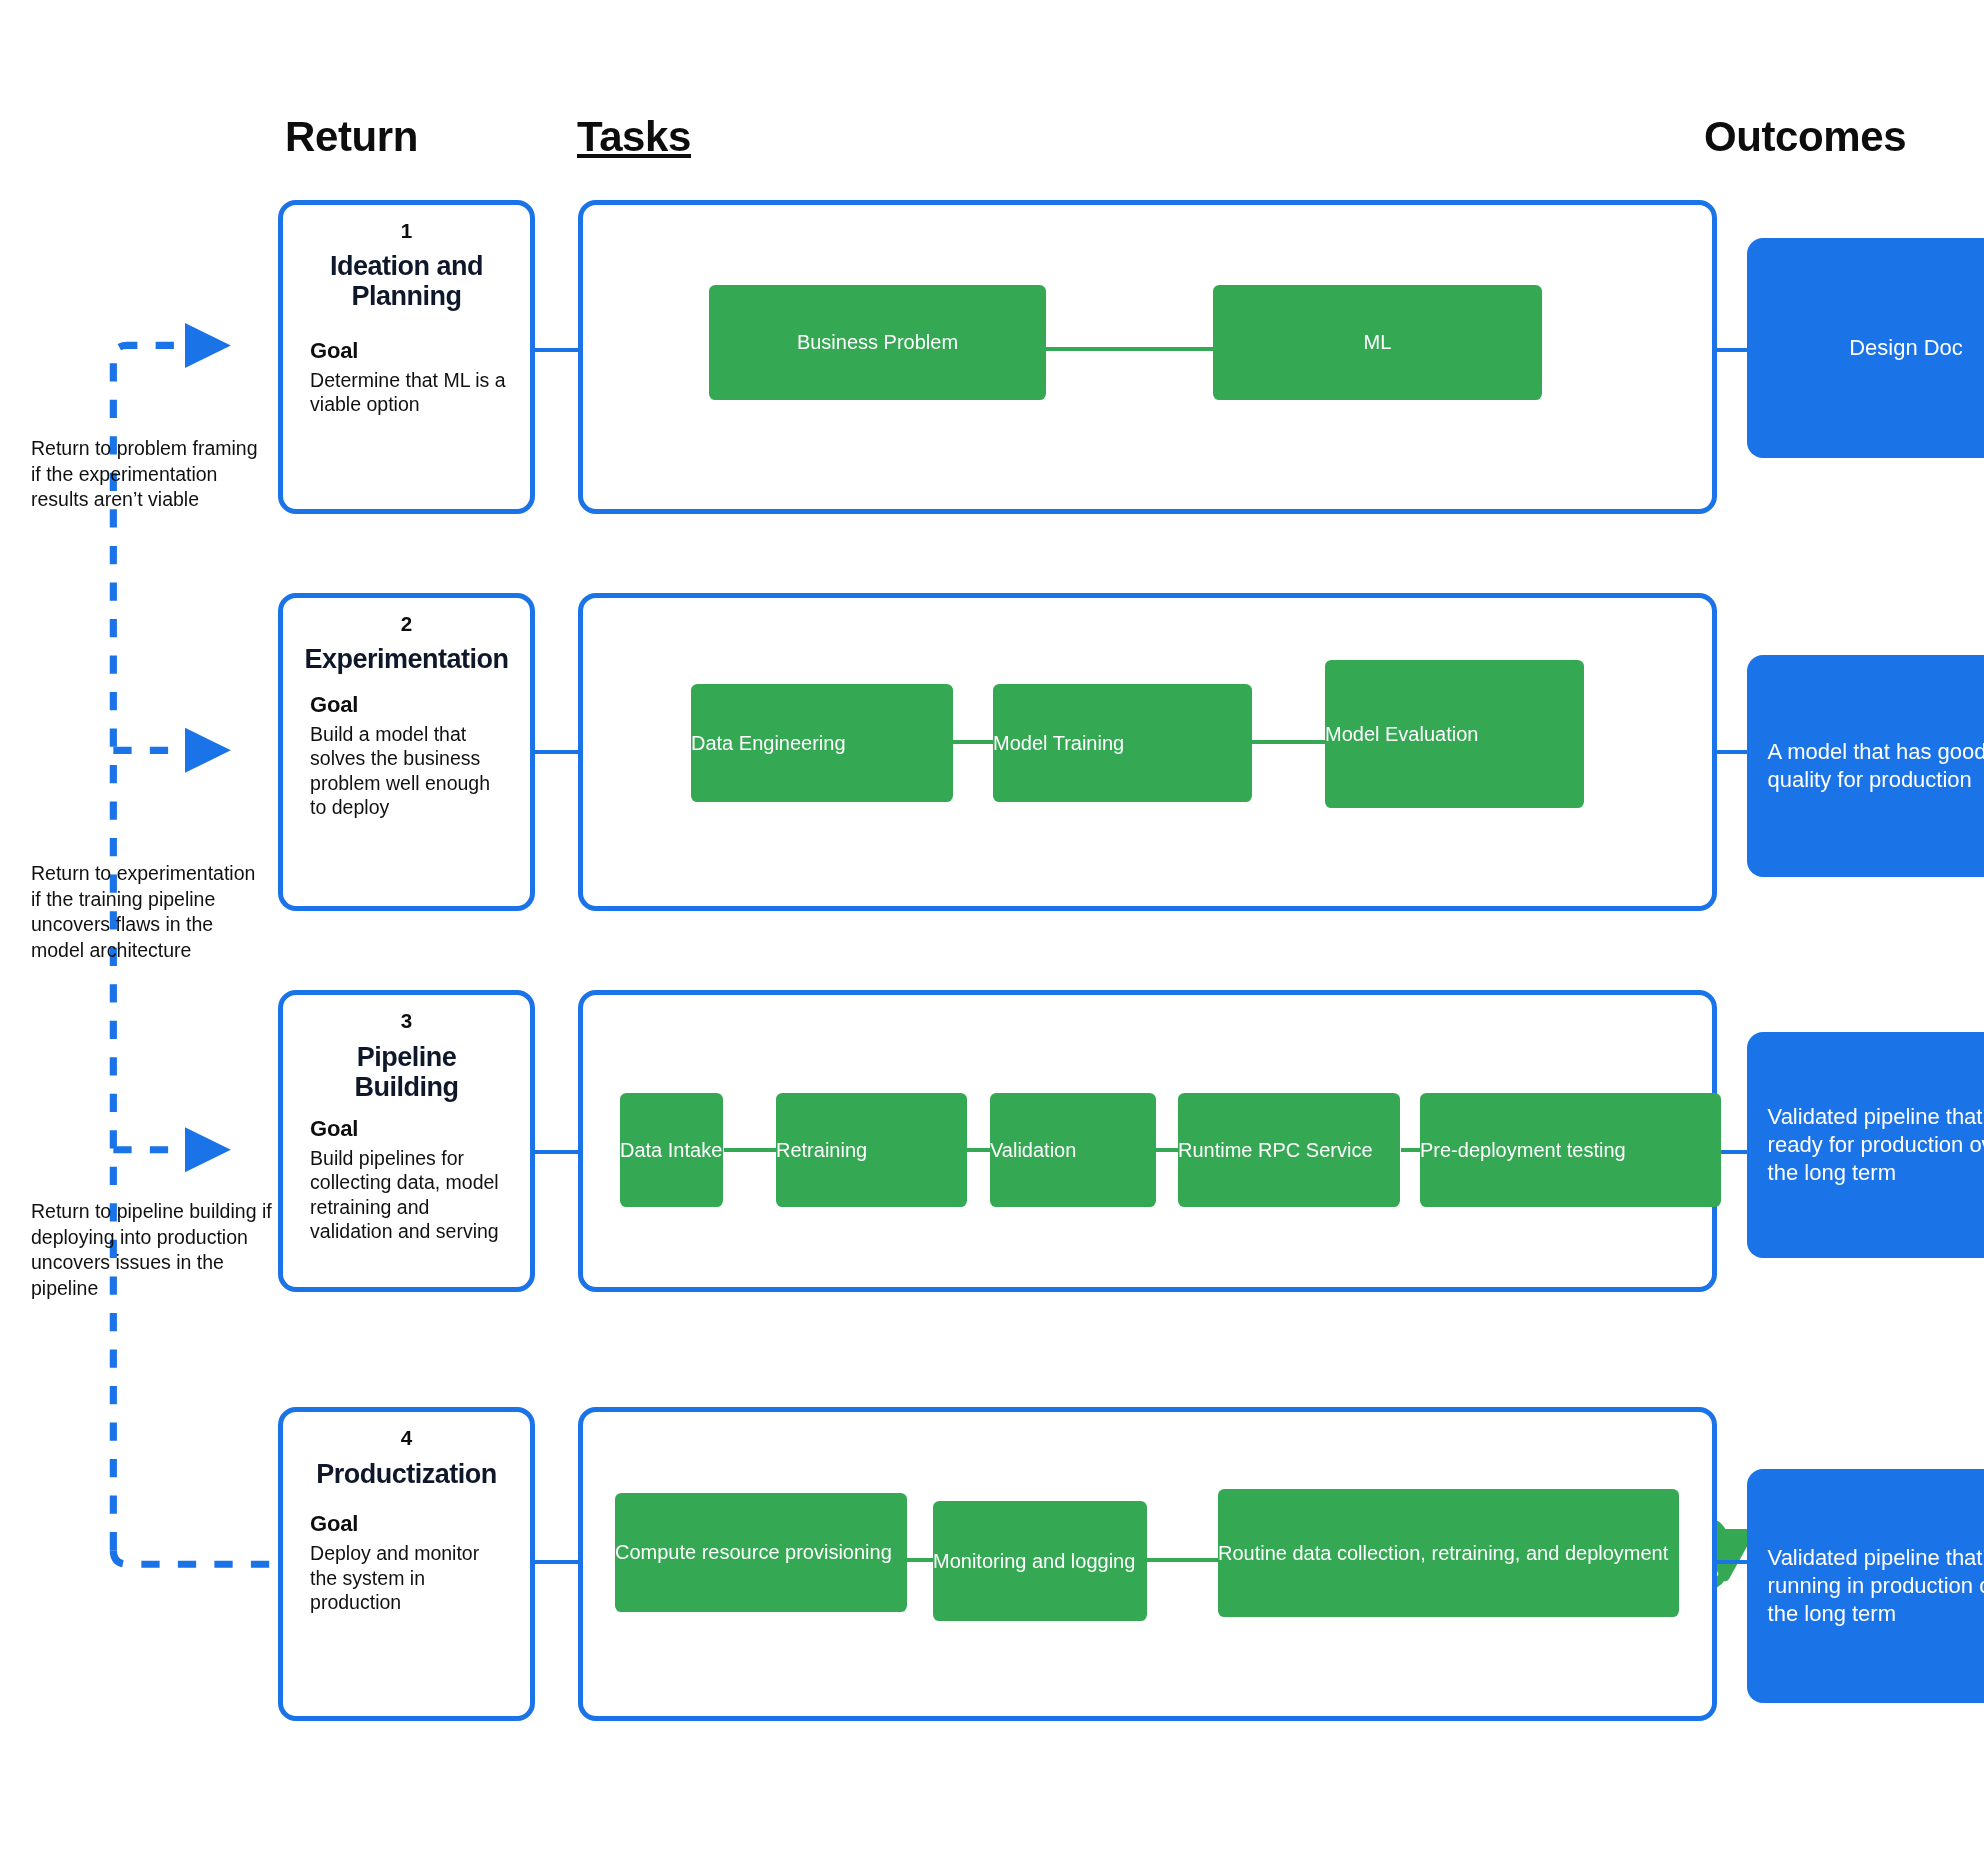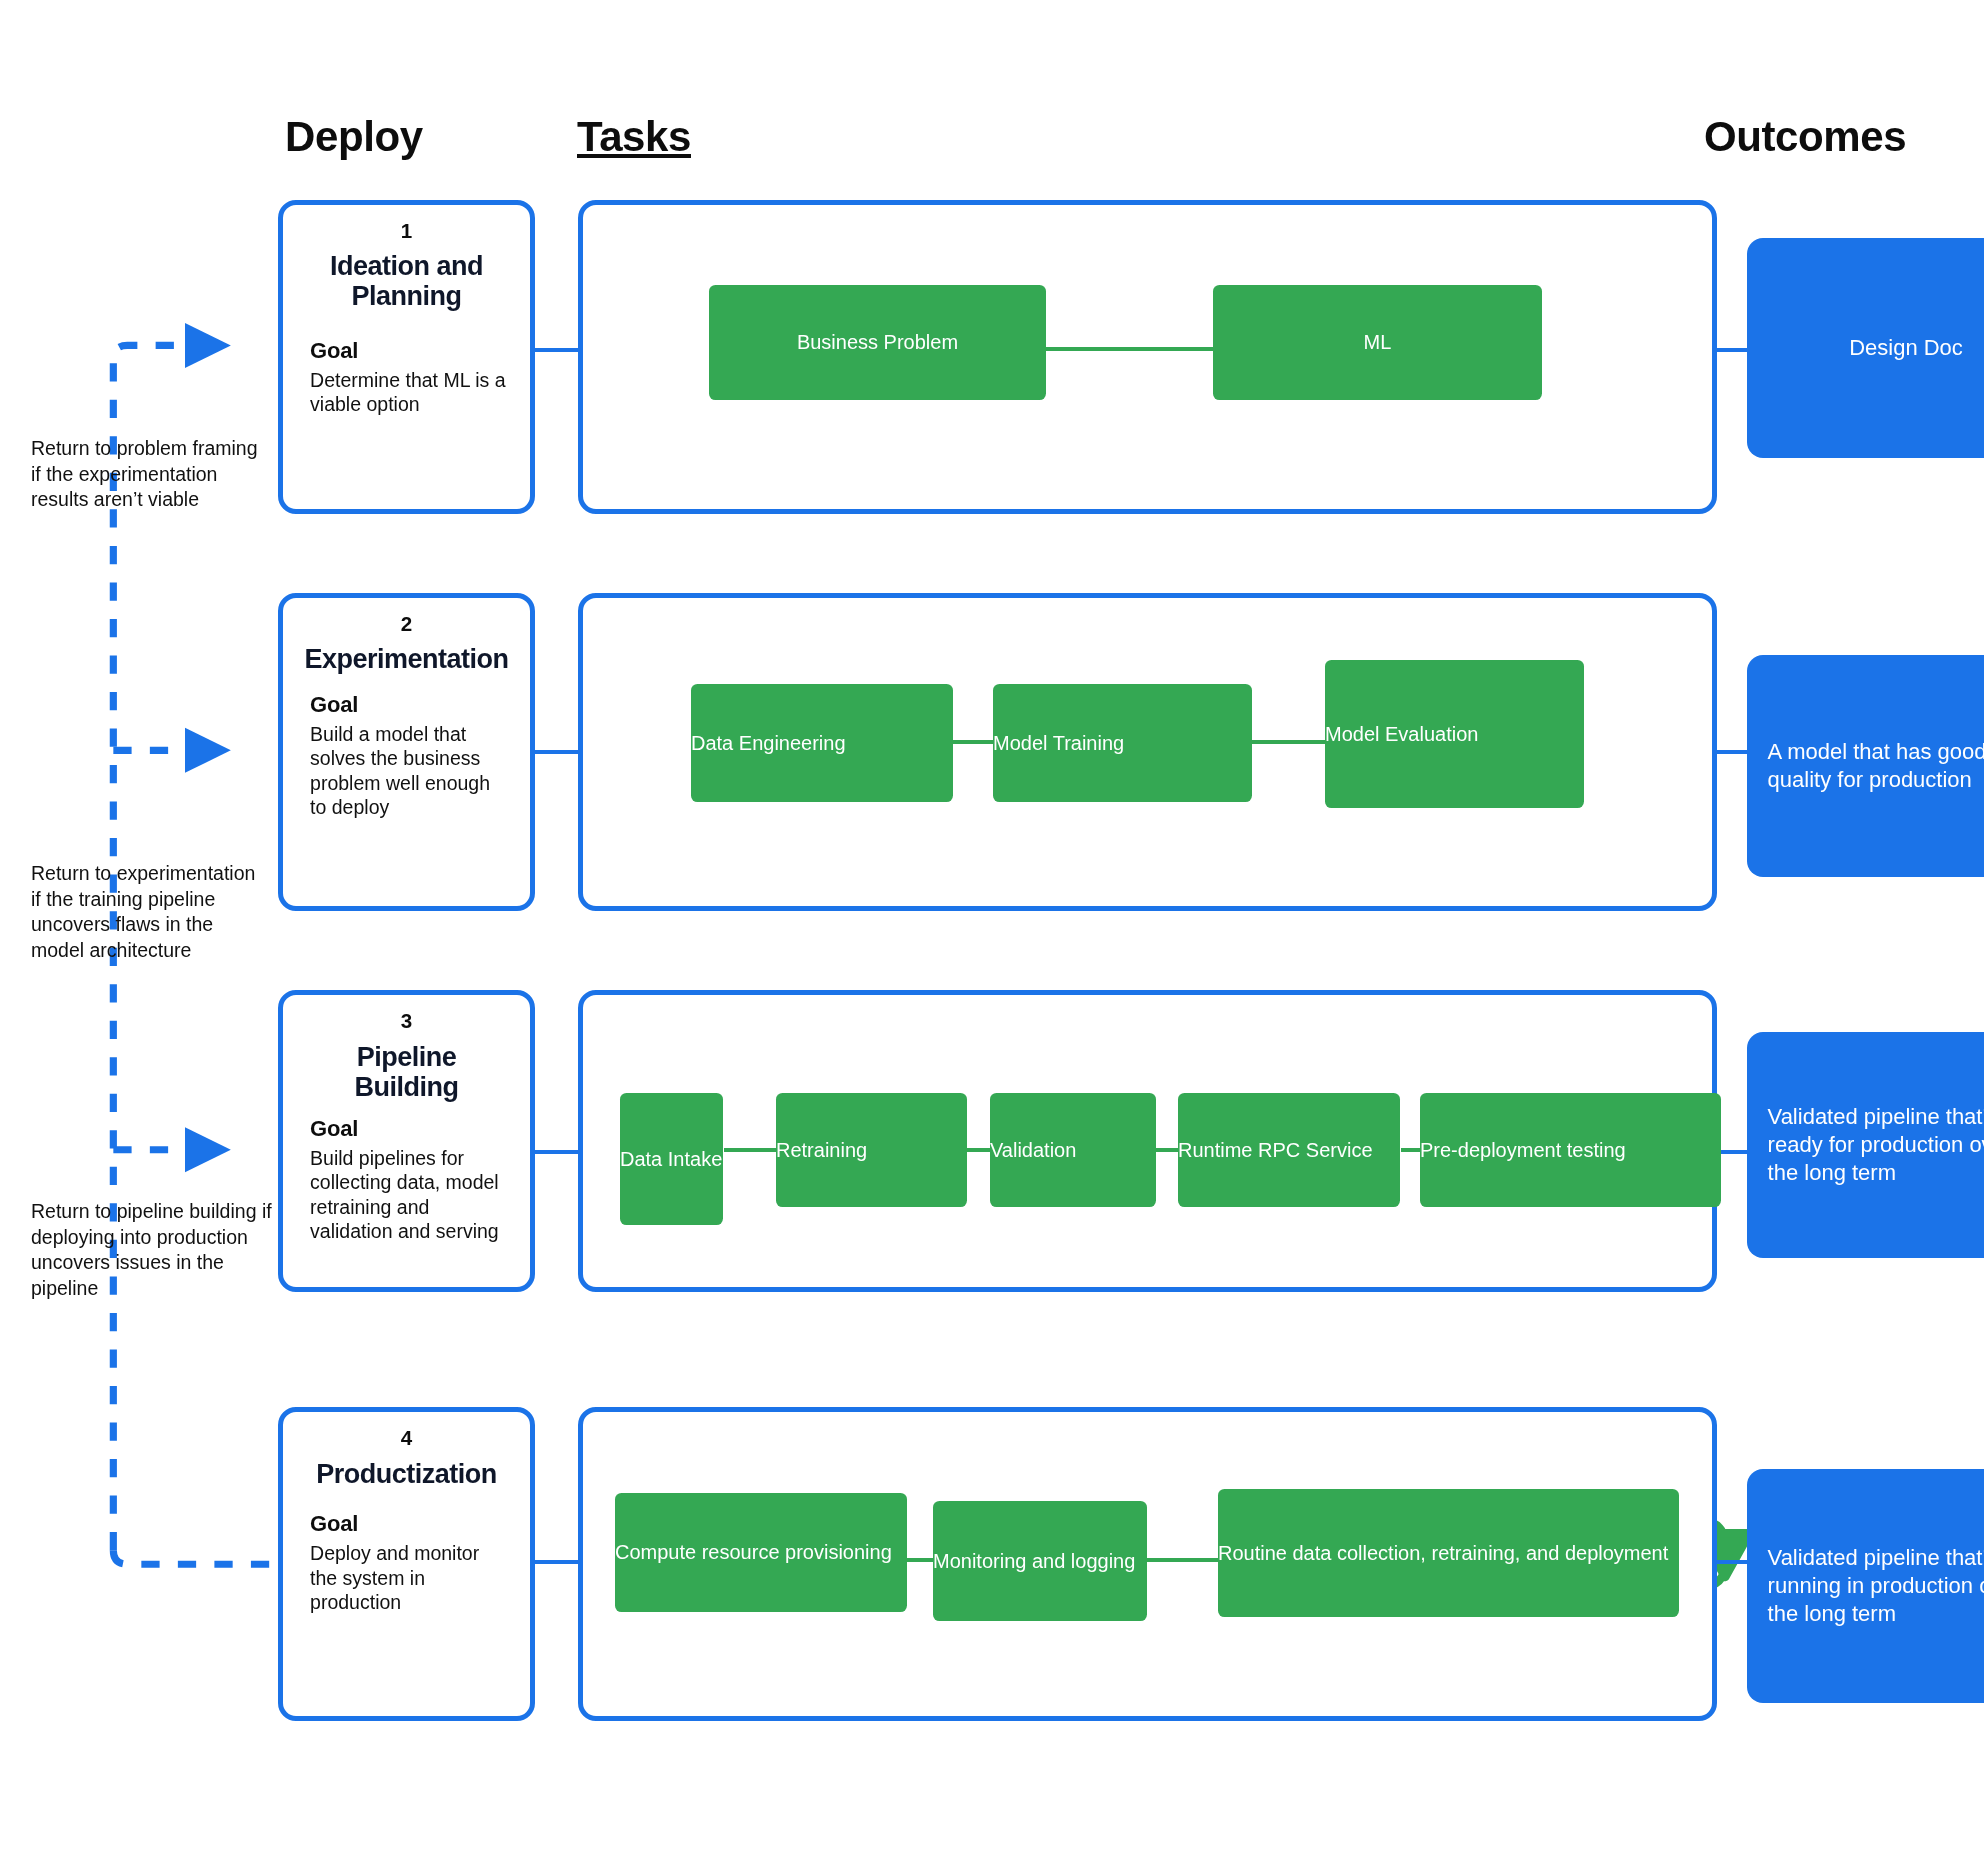--- a/index.html
+++ b/index.html
@@ -112,21 +112,21 @@
   }
 
   
   #t-data-engineering { left: 691px; top: 684px; width: 262px; height: 118px; }
   #t-model-training   { left: 993px; top: 684px; width: 259px; height: 118px; }
   #t-model-evaluation { left: 1325px; top: 660px; width: 259px; height: 148px; }
   #link-de-mt { position: absolute; left: 953px; top: 740px; width: 41px; height: 4.4px; background: #34a853; }
   #link-mt-me { position: absolute; left: 1252px; top: 740px; width: 73px; height: 4.4px; background: #34a853; }
 
   
-  #t-data-intake     { left: 620px; top: 1093px; width: 103px; height: 132px; }
+  #t-data-intake     { left: 620px; top: 1093px; width: 103px; height: 114px; }
   #t-retraining      { left: 776px; top: 1093px; width: 191px; height: 114px; }
   #t-validation      { left: 990px; top: 1093px; width: 166px; height: 114px; }
   #t-runtime-rpc     { left: 1178px; top: 1093px; width: 222px; height: 114px; }
   #t-predeploy-test  { left: 1420px; top: 1093px; width: 301px; height: 114px; }
   .hconn { position: absolute; height: 4.4px; background: #34a853; top: 1148px; }
   #c-1 { left: 724px; width: 52px; }
   #c-2 { left: 967px; width: 22.6px; }
   #c-3 { left: 1156px; width: 22px; }
   #c-4 { left: 1401px; width: 20px; }
 
@@ -224,21 +224,21 @@
       <path d="M 3067 3830 L 3015 3830 Q 2950 3830 2950 3895 L 2950 3898" stroke="#34a853" stroke-width="20" fill="none" stroke-linecap="round"></path>
       <path d="M 3067 3998 L 3015 3998 Q 2950 3998 2950 3935" stroke="#34a853" stroke-width="20" fill="none" stroke-linecap="round"></path>
       <path d="M 2890 3862 L 3012 3862 L 2951 3972 Z" fill="#34a853" stroke="#34a853" stroke-width="22" stroke-linejoin="round"></path>
 
       <path d="M 4227 3830 L 4280 3830 Q 4345 3830 4345 3895 L 4345 3898" stroke="#34a853" stroke-width="20" fill="none" stroke-linecap="round"></path>
       <path d="M 4227 3998 L 4280 3998 Q 4345 3998 4345 3935" stroke="#34a853" stroke-width="20" fill="none" stroke-linecap="round"></path>
       <path d="M 4284 3862 L 4406 3862 L 4345 3972 Z" fill="#34a853" stroke="#34a853" stroke-width="22" stroke-linejoin="round"></path>
     </g>
   </svg>
 
-  <div class="col-header" id="hdr-phases">Deploy</div>
+  <div class="col-header" id="hdr-phases">Return</div>
   <div class="col-header" id="hdr-tasks">Tasks</div>
   <div class="col-header" id="hdr-outcomes">Outcomes</div>
 
   <div class="stub" id="stub-p1"></div>
   <div class="stub" id="stub-p2"></div>
   <div class="stub" id="stub-p3"></div>
   <div class="stub" id="stub-p4"></div>
   <div class="stub" id="stub-o1"></div>
   <div class="stub" id="stub-o2"></div>
   <div class="stub" id="stub-o3"></div>

